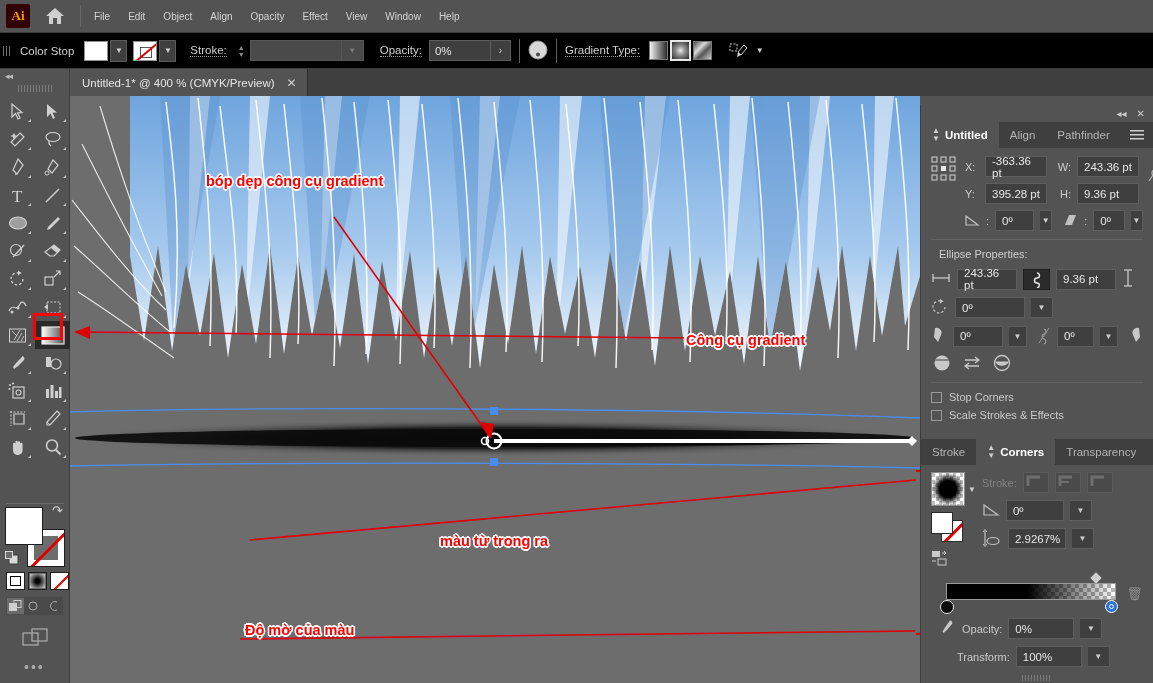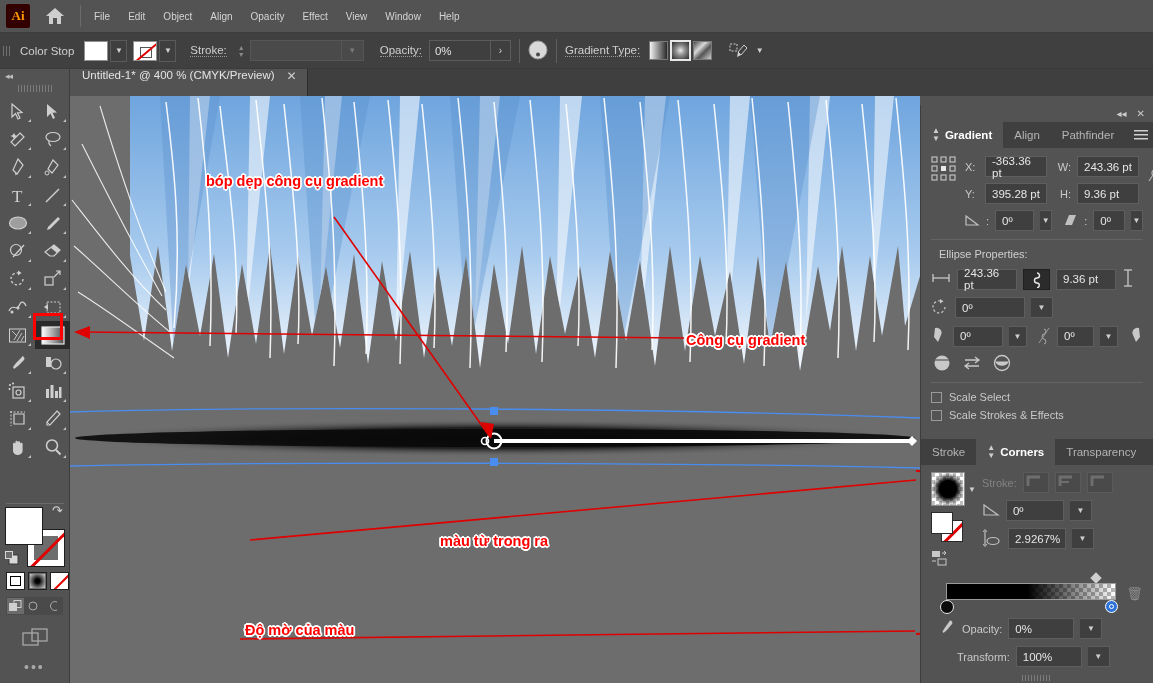--- a/index.html
+++ b/index.html
@@ -28,21 +28,21 @@
   }
   .home-icon { margin-left:14px; width:22px; height:22px; display:flex; align-items:center; justify-content:center; }
   .menu-sep { width:1px; height:22px; background:#6a6a6a; margin-left:14px; margin-right:4px; }
   .menu-item {
     padding:4px 9px; font-size:10px; color:#d4d4d4; cursor:default; white-space:nowrap;
   }
 
   
   .controlbar {
     position:absolute; left:0; top:33px; width:1153px; height:36px;
-    background:#404040; display:flex; align-items:center;
+    background:#000000; display:flex; align-items:center;
     border-bottom:1px solid #3a3a3a;
   }
   .grip { width:9px; height:20px; margin:0 4px 0 3px;
     background: repeating-linear-gradient(to right,#6f6f6f 0 1px, transparent 1px 3px);
     background-size: 3px 10px; background-repeat: repeat-x; background-position: 0 50%;
   }
   .cb-label { font-size:11.5px; color:#cfcfcf; padding:0 10px 0 4px; white-space:nowrap; }
   .cb-sep { width:1px; height:24px; background:#5e5e5e; margin:0 8px; }
   .swatch-box {
     width:24px; height:20px; border:1px solid #909090; background:#fff;
@@ -83,21 +83,21 @@
   .gt-linear { background:linear-gradient(to right,#f2f2f2 0%,#2a2a2a 100%); }
   .gt-radial { background:radial-gradient(circle at 50% 50%, #eaeaea 0%, #8d8d8d 40%, #2b2b2b 100%); }
   .gt-freeform { background:linear-gradient(135deg,#4a4a4a 0%,#d7d7d7 35%,#555 60%,#cfcfcf 100%); }
 
   
   .tabbar {
     position:absolute; left:0; top:69px; width:1153px; height:27px; background:#3f3f3f;
   }
   .doctab {
     position:absolute; left:70px; top:0; height:27px; background:#535353;
-    display:flex; padding:0 10px 0 12px; gap:12px;
+    display:flex; align-items:center; padding:0 10px 0 12px; gap:12px;
     border-right:1px solid #2e2e2e;
   }
   .doctab .title { font-size:11.5px; color:#e4e4e4; white-space:nowrap;}
   .doctab .closex { color:#cfcfcf; font-size:12px; }
 
   
   .toolcol {
     position:absolute; left:0; top:69px; width:70px; height:614px; background:#535353;
     border-right:1px solid #3d3d3d;
   }
@@ -665,21 +665,21 @@
   <div class="rightpanel">
 
     <div class="rp-head">
       <span>◂◂</span>
       <span>✕</span>
     </div>
 
     <div class="paneltabs">
       <div class="ptab active">
         <span class="updown">▲<br>▼</span>
-        <span>Gradient</span>
+        <span>Untitled</span>
       </div>
       <div class="ptab">
         <span>Align</span>
       </div>
       <div class="ptab">
         <span>Pathfinder</span>
       </div>
       <div class="pmenu">
         <span class="hamburger"></span>
       </div>
@@ -824,21 +824,21 @@
               <circle cx="9" cy="9" r="7.5" fill="none" stroke="#c8c8c8" stroke-width="1.3"></circle>
               <path d="M2.2 7.5 A7.5 7.5 0 0 0 15.8 7.5 Z" fill="#c8c8c8"></path>
             </svg>
         </span>
       </div>
 
       <div class="divider"></div>
 
       <div class="cbrow">
         <span class="cbox"></span>
-        <span class="lbl">Scale Select</span>
+        <span class="lbl">Stop Corners</span>
       </div>
       <div class="cbrow">
         <span class="cbox"></span>
         <span class="lbl">Scale Strokes &amp; Effects</span>
       </div>
     </div>
 
     <div class="paneltabs" style="margin-top:4px">
       <div class="ptab">
         <span>Stroke</span>

